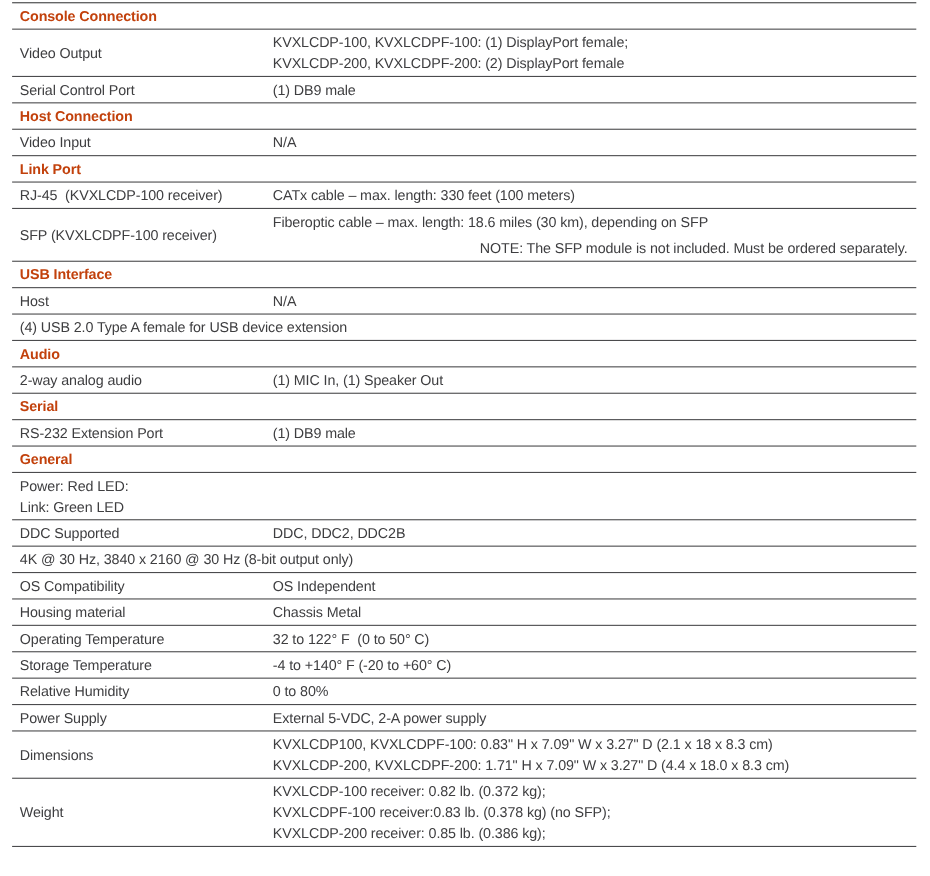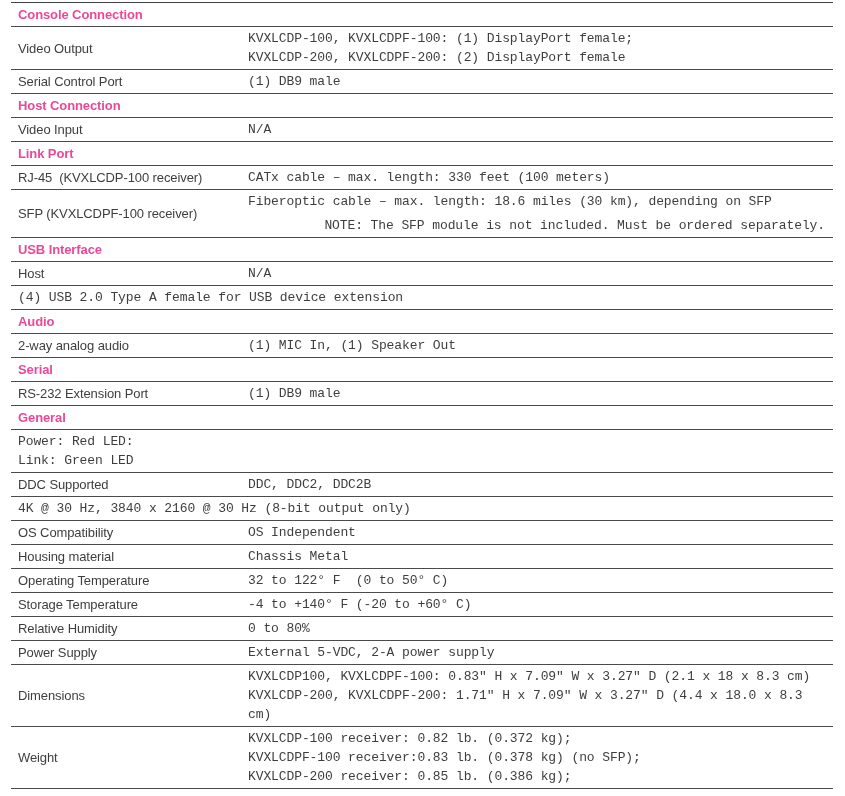--- a/index.html
+++ b/index.html
@@ -22,40 +22,39 @@
   .spec-row {
     display: flex;
     align-items: center;
     border-bottom: 1px solid #4b4b4d;
     padding: 2px 0 2px 7px;
     min-height: 19px;
     box-sizing: content-box;
   }
   .section-title {
     font-weight: bold;
-    color: #ec4899;
+    color: #c2410c;
     line-height: 19px;
     white-space: pre-wrap;
   }
   .label-cell {
     width: 230px;
     flex: none;
     line-height: 19px;
     white-space: pre-wrap;
     align-self: center;
   }
   .value-cell {
     flex: 1;
     padding-right: 8px;
     align-self: center;
   }
   .value-line {
     line-height: 19px;
     white-space: pre-wrap;
-    font-family: Liberation Mono, monospace;
   }
   .value-cell.spaced .value-line + .value-line {
     margin-top: 5px;
     text-align: right;
   }
 </style>
 </head>
 <body>
 
 <div class="spec-table">

